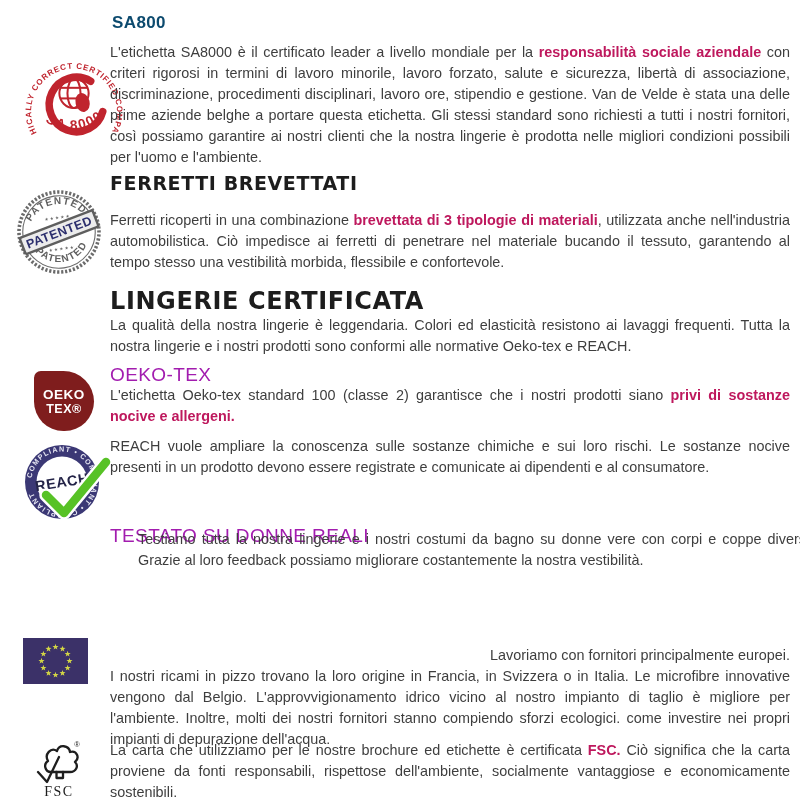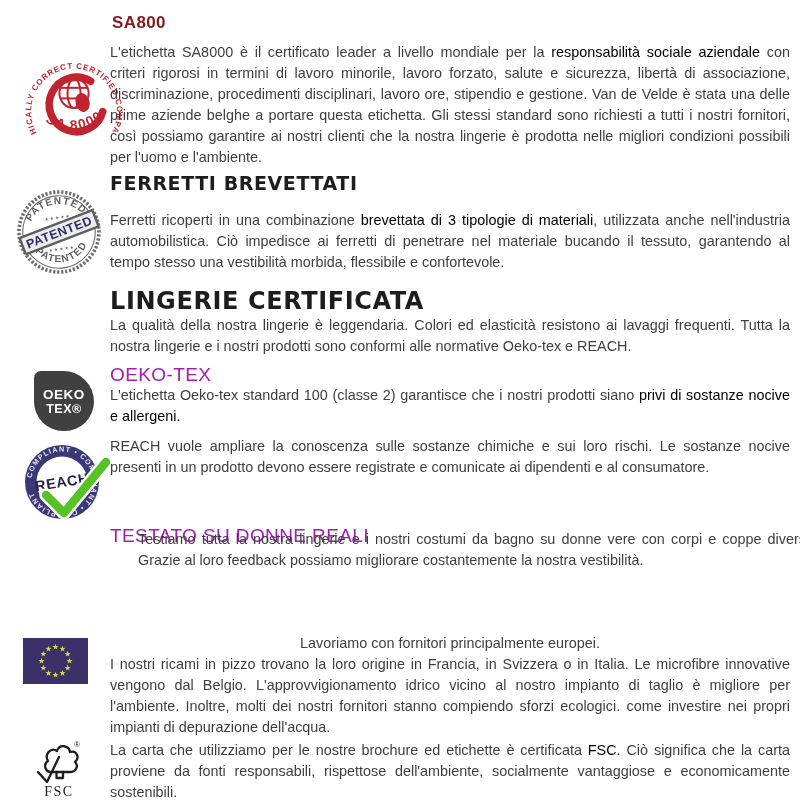--- a/index.html
+++ b/index.html
@@ -2,37 +2,37 @@
 <html><head>
 <meta charset="utf-8">
 <style>
   * { margin:0; padding:0; box-sizing:border-box; }
   html,body { width:800px; height:800px; }
   body { background:#ffffff; font-family:"Liberation Sans","DejaVu Sans",sans-serif; }
   .page { position:relative; width:800px; height:800px; background:#ffffff; overflow:hidden; }
 
   .body-text { position:absolute; left:110px; width:680px; font-size:14.4px; line-height:21px;
                color:#3e3e3e; text-align:justify; }
-  .body-text b, .body-text strong { color:#000000; font-weight:400; }
+  .body-text b, .body-text strong { color:#be185d; font-weight:700; }
 
-  .h-small   { position:absolute; left:112px; font-size:17px; font-weight:700; color:#7f1d1d; letter-spacing:.4px; }
+  .h-small   { position:absolute; left:112px; font-size:17px; font-weight:700; color:#0c4a6e; letter-spacing:.4px; }
   .h-display { position:absolute; left:110px; font-family:"DejaVu Sans",sans-serif; font-weight:700;
                color:#1d1d1d; letter-spacing:.6px;text-align:right; }
   .label-caps{ position:absolute; left:110px; font-size:19px; color:#a21caf; letter-spacing:.4px; }
 
   .badge { position:absolute; }
   svg text { font-family:"Liberation Sans","DejaVu Sans",sans-serif; }
 
-  .oeko-badge { position:absolute; left:34px; top:371px; width:60px; height:60px; background:#404040;
+  .oeko-badge { position:absolute; left:34px; top:371px; width:60px; height:60px; background:#7f1d1d;
                 border-radius:7px 52% 50% 50%; color:#ffffff; display:flex; flex-direction:column;
                 align-items:center; justify-content:center; font-weight:700; text-align:center; }
   .oeko-badge .l1 { font-size:13.5px; letter-spacing:.5px; line-height:15px; }
   .oeko-badge .l2 { font-size:12.5px; letter-spacing:.5px; line-height:14px; }
 
-  .intro-line { text-align:center; }
+  .intro-line { text-align:right;margin-top:12px; }
   .fsc-text { font-family:"Liberation Serif","DejaVu Serif",serif; }
 </style>
 </head>
 <body>
 
 <div class="page">
 
   <div class="badge" style="left:20px; top:53px; width:108px; height:108px;">
     <svg viewBox="0 0 107 107" width="108" height="108">
       <defs>

